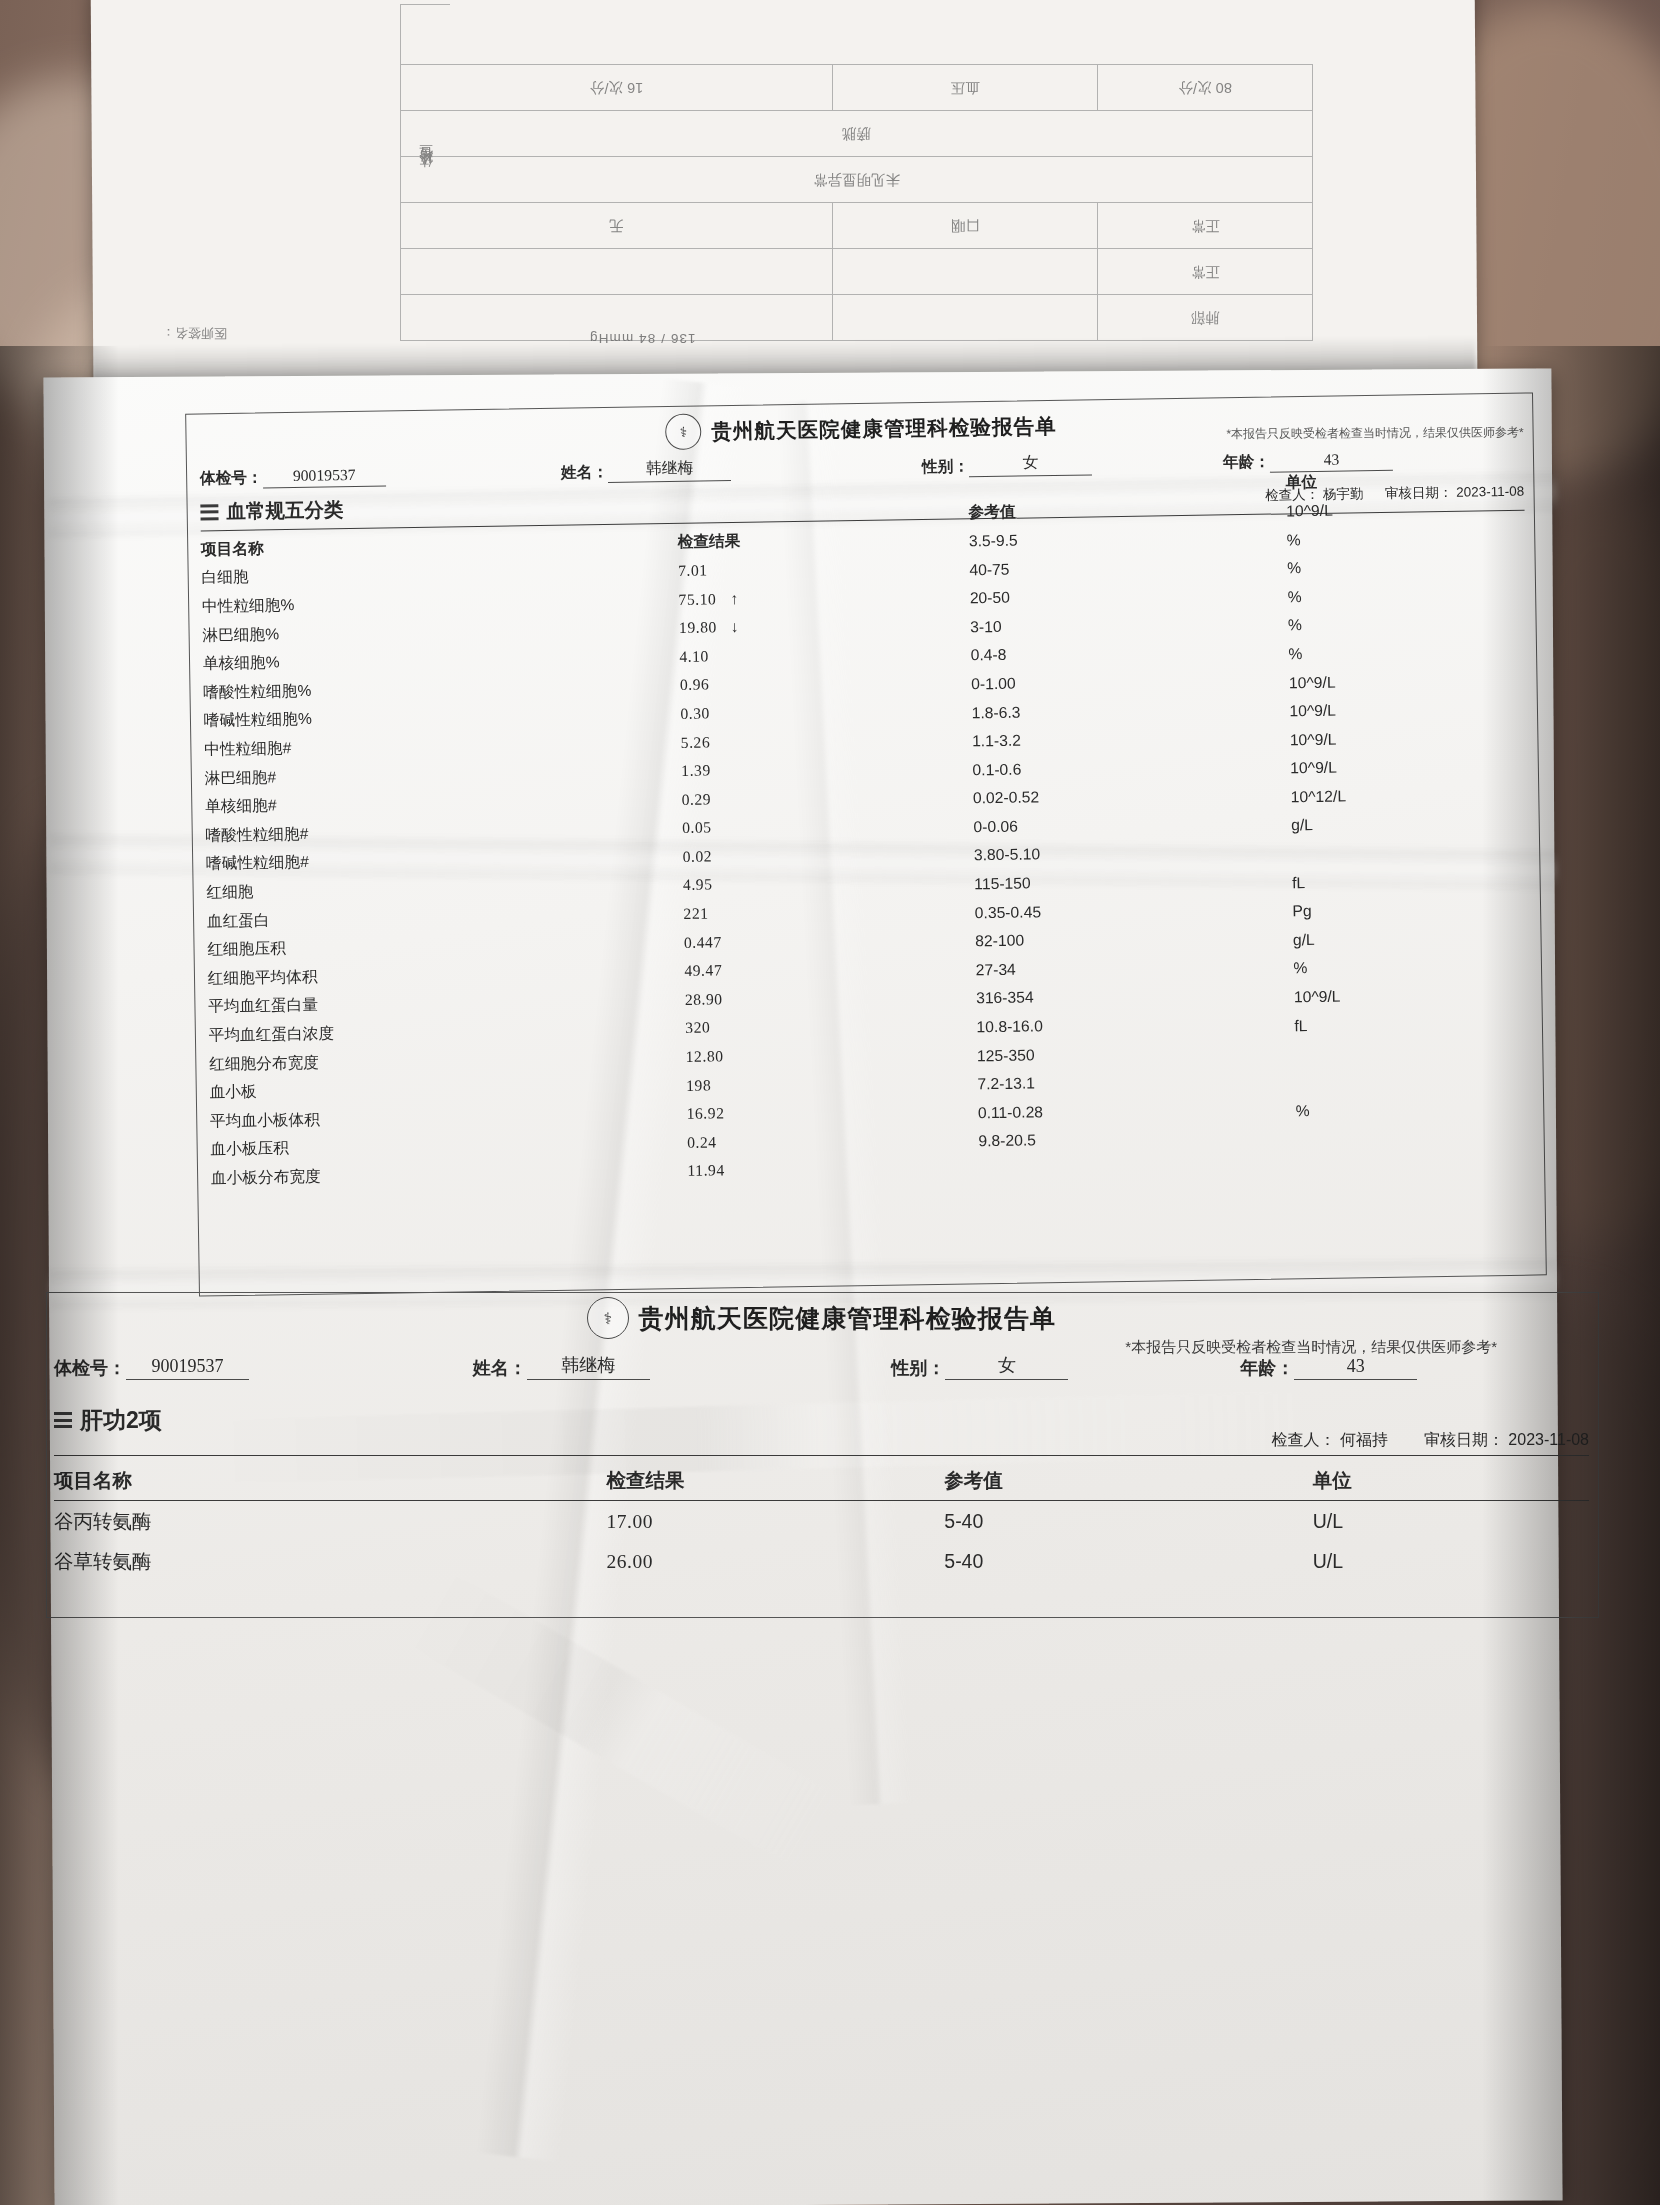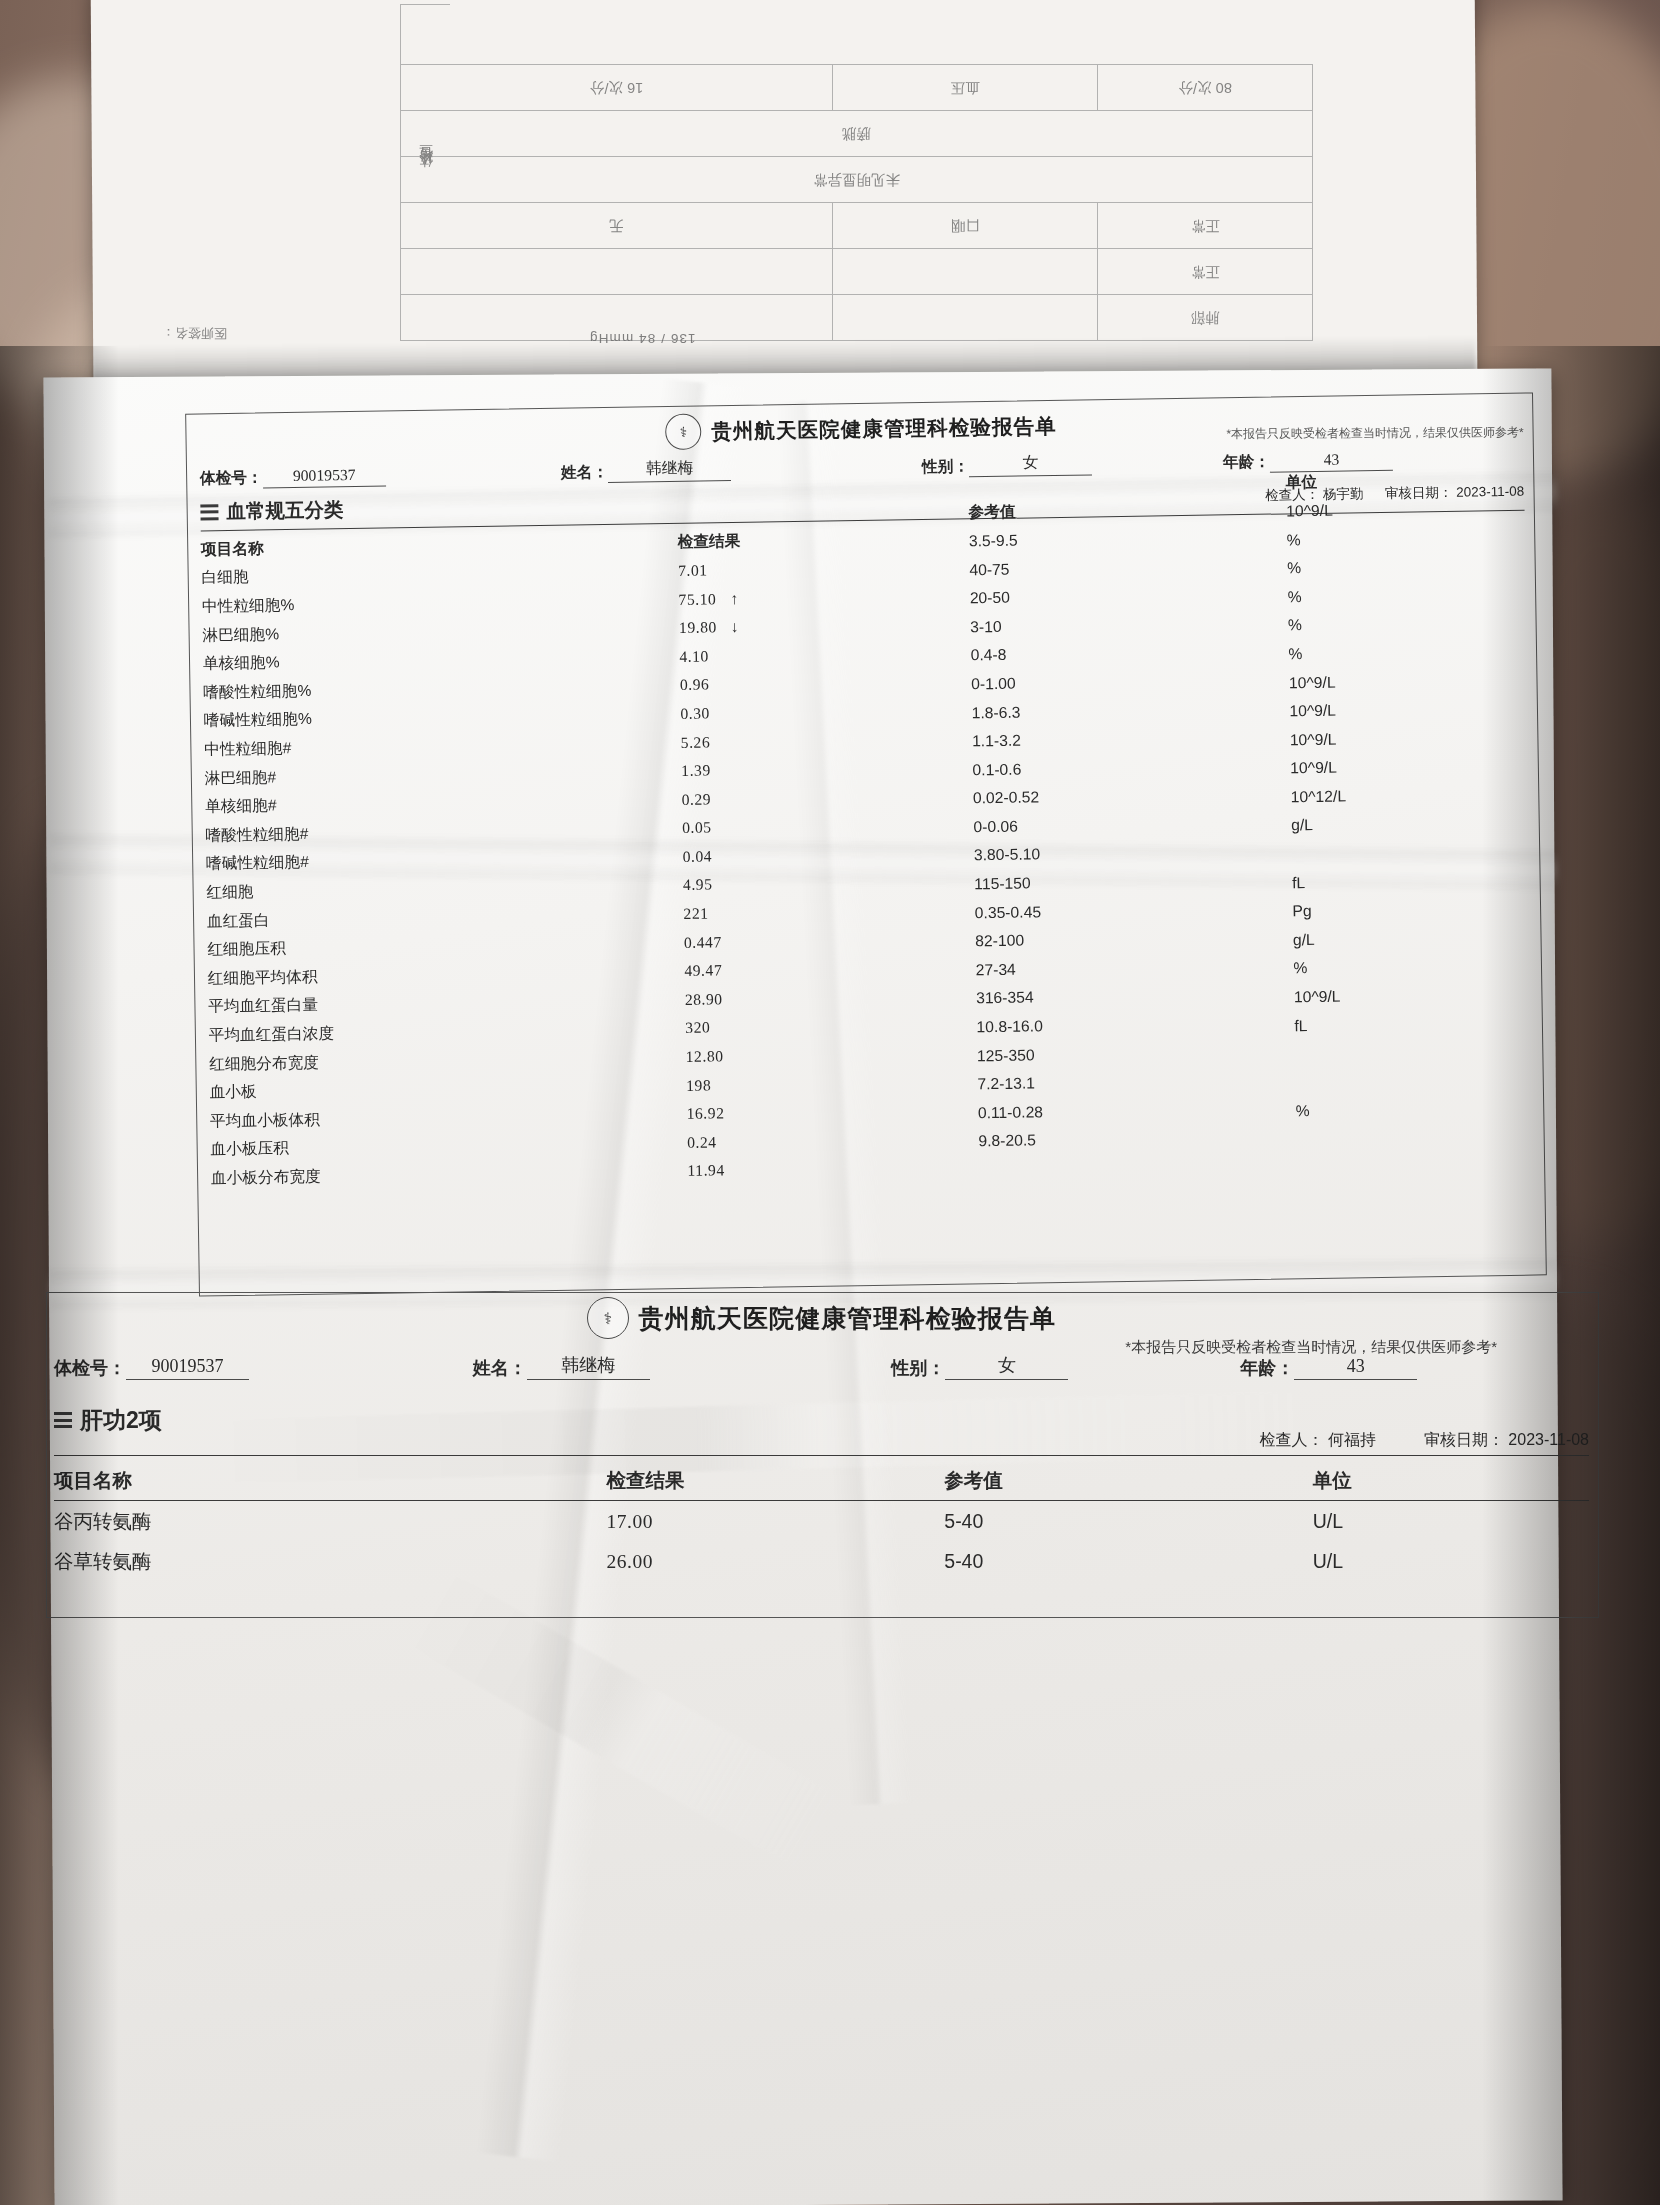--- a/index.html
+++ b/index.html
@@ -209,21 +209,21 @@
   .sec-icon {
     width: 18.4px; height: 16px;
     background:
       linear-gradient(#3a3a3a,#3a3a3a) 0 0/100% 3.2px no-repeat,
       linear-gradient(#3a3a3a,#3a3a3a) 0 6.5px/100% 3.2px no-repeat,
       linear-gradient(#3a3a3a,#3a3a3a) 0 13px/100% 3.2px no-repeat;
   }
   .sec-title { font-size: 19.5px; font-weight: bold; }
   #report2 .sec-title { font-size: 23px; }
   .sec-right { font-size: 13.5px; display:flex; gap: 21.6px;}
-  #report2 .sec-right { font-size: 16px; gap: 48px; margin-top: 40px;}
+  #report2 .sec-right { font-size: 16px; gap: 36px; margin-top: 40px;}
   .tbl { width: 100%; border-collapse: collapse; margin-top: 4.3px; }
   .tbl th, .tbl td {
     text-align: left;
     font-weight: normal;
     font-size: 15.7px;
     padding: 3.8px 0;
     font-family: "Liberation Sans", sans-serif;
   }
   #report2 .tbl th, #report2 .tbl td { font-size: 19.5px; padding: 6.5px 0; }
   .tbl th { font-weight: bold; }
@@ -446,21 +446,21 @@
             <td class="col-unit" style="position: relative; top: -50px;">10^9/L</td>
           </tr>
           <tr>
             <td class="col-name">嗜酸性粒细胞#</td>
             <td class="col-res"><span class="res-val">0.05</span></td>
             <td class="col-ref" style="position: relative; top: -25px;">0.02-0.52</td>
             <td class="col-unit" style="position: relative; top: -50px;">10^9/L</td>
           </tr>
           <tr>
             <td class="col-name">嗜碱性粒细胞#</td>
-            <td class="col-res"><span class="res-val">0.04</span></td>
+            <td class="col-res"><span class="res-val">0.02</span></td>
             <td class="col-ref" style="position: relative; top: -25px;">0-0.06</td>
             <td class="col-unit" style="position: relative; top: -50px;">10^12/L</td>
           </tr>
           <tr>
             <td class="col-name">红细胞</td>
             <td class="col-res"><span class="res-val">4.95</span></td>
             <td class="col-ref" style="position: relative; top: -25px;">3.80-5.10</td>
             <td class="col-unit" style="position: relative; top: -50px;">g/L</td>
           </tr>
           <tr>

